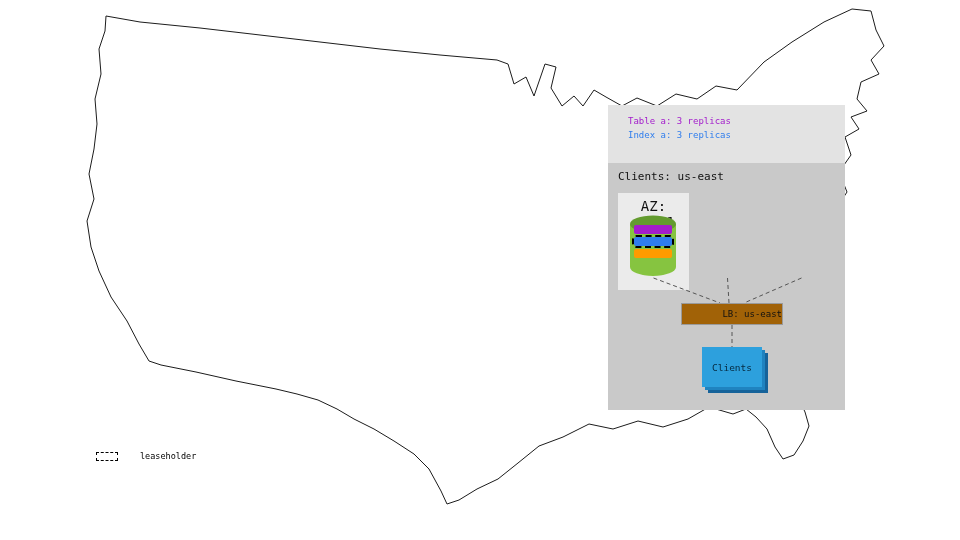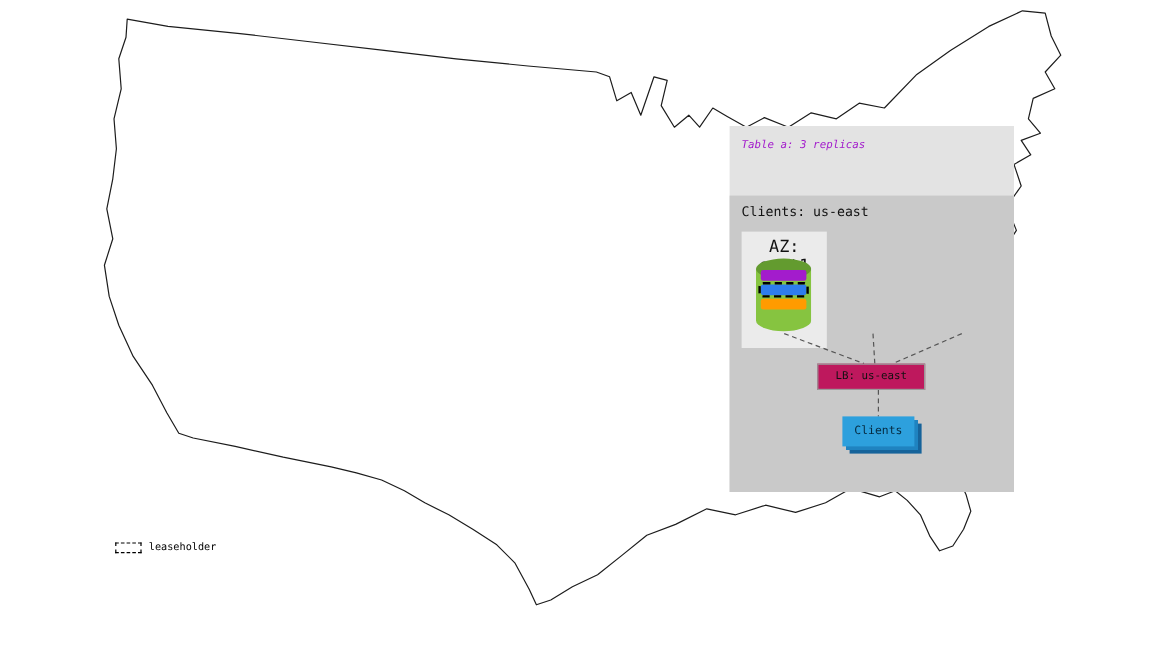--- a/index.html
+++ b/index.html
@@ -10,21 +10,21 @@
   }
   
   #map{position:absolute;left:0;top:0;}
   #map path{fill:#ffffff;stroke:#1c1c1c;stroke-width:1;stroke-linejoin:round;}
 
   
   .panel{
     position:absolute;left:608px;top:105px;width:237px;height:305px;
     background:#e3e3e3;
   }
-  .replica-legend{padding:9px 0 0 10px;font-style:italic;}
+  .replica-legend{padding:9px 0 0 20px;}
   .replica-legend .lg{font-size:9px;line-height:14px;white-space:pre;}
   .lg0{color:var(--table-a);}
   .lg1{color:var(--index-a);}
   .lg2{color:var(--table-b);}
 
   .region{
     position:absolute;left:0;top:58px;width:237px;height:247px;
     background:#c9c9c9;
   }
   .region-title{
@@ -53,37 +53,37 @@
     width:38px;height:9px;border-radius:2px;
   }
   .bar.leaseholder{
     outline:2px dashed #000;
   }
 
   .connectors{position:absolute;left:0;top:0;pointer-events:none;}
   .connectors line{stroke:#555;stroke-width:1;stroke-dasharray:4 3;fill:none;}
 
   .lb-box{
-    position:absolute;left:73px;top:140px;width:90px;height:22px;
-    background:#be185d;border:1px solid #9a9a9a;box-sizing:border-box;
-    display:flex;align-items:center;justify-content:center;
+    position:absolute;left:73px;top:140px;width:102px;height:22px;
+    background:#a16207;border:1px solid #9a9a9a;box-sizing:border-box;
+    display:flex;align-items:center;justify-content:flex-end;
     font-size:9px;color:#111;
   }
   .clients-box{
-    position:absolute;left:94px;top:184px;width:60px;height:25px;
+    position:absolute;left:94px;top:184px;width:60px;height:40px;
     background:var(--clients);
     box-shadow:3px 3px 0 var(--clients-shadow),6px 6px 0 var(--clients-shadow2);
     display:flex;align-items:center;justify-content:center;
     font-size:9.5px;color:#05293f;
   }
 
   
   .lh-key{
     position:absolute;left:96px;top:451px;
-    display:flex;align-items:center;gap:6px;
+    display:flex;align-items:center;gap:22px;
   }
   .lh-swatch{
     width:22px;height:9px;border:1.5px dashed #000;box-sizing:border-box;
     background:transparent;
   }
   .lh-label{font-size:8.5px;color:#000;}
 </style>
 </head>
 <body>
 
@@ -104,20 +104,21 @@
     L459,500 L447,504 L441,491 L429,469 L414,454 L394,441 L374,429 L354,419 L337,409
     L318,400 L297,394 L276,389 L236,381 L196,372 L161,365
     L149,361 L139,344 L127,321 L111,297 L99,271 L91,247 L87,221 L94,199
     L89,174 L94,149 L97,124 L95,99 L101,74 L99,49 L105,31 Z"></path>
 </svg>
 
 <div class="panel">
 
   <div class="replica-legend">
     <div class="lg lg0">Table a: 3 replicas</div>
+    <div class="lg lg1">Index a: 3 replicas</div>
   </div>
 
   <div class="region">
     <div class="region-title">Clients: us-east</div>
 
     <div class="az az0">
       <div class="az-label">AZ: east1</div>
       <div class="cyl">
         <svg width="46" height="62" viewBox="0 0 46 62">
           <path d="M0,9 L0,52 A23,9 0 0 0 46,52 L46,9 Z" style="fill:var(--cylinder-body)"></path>

